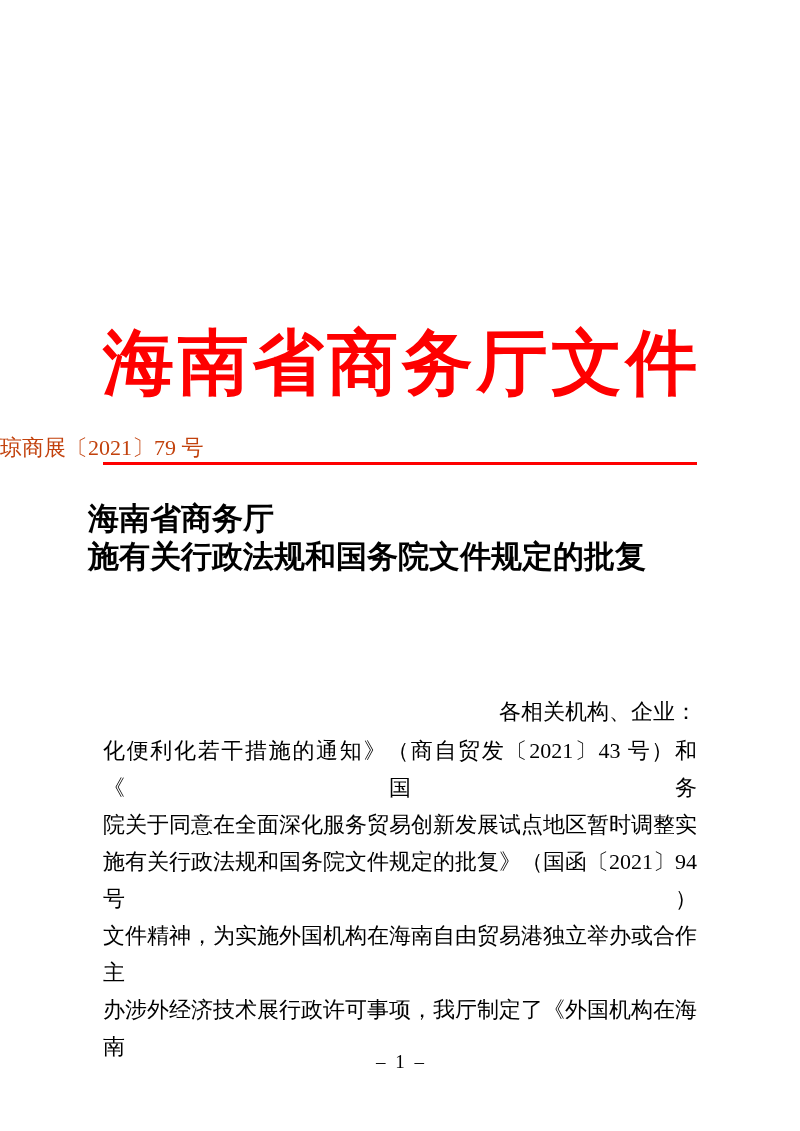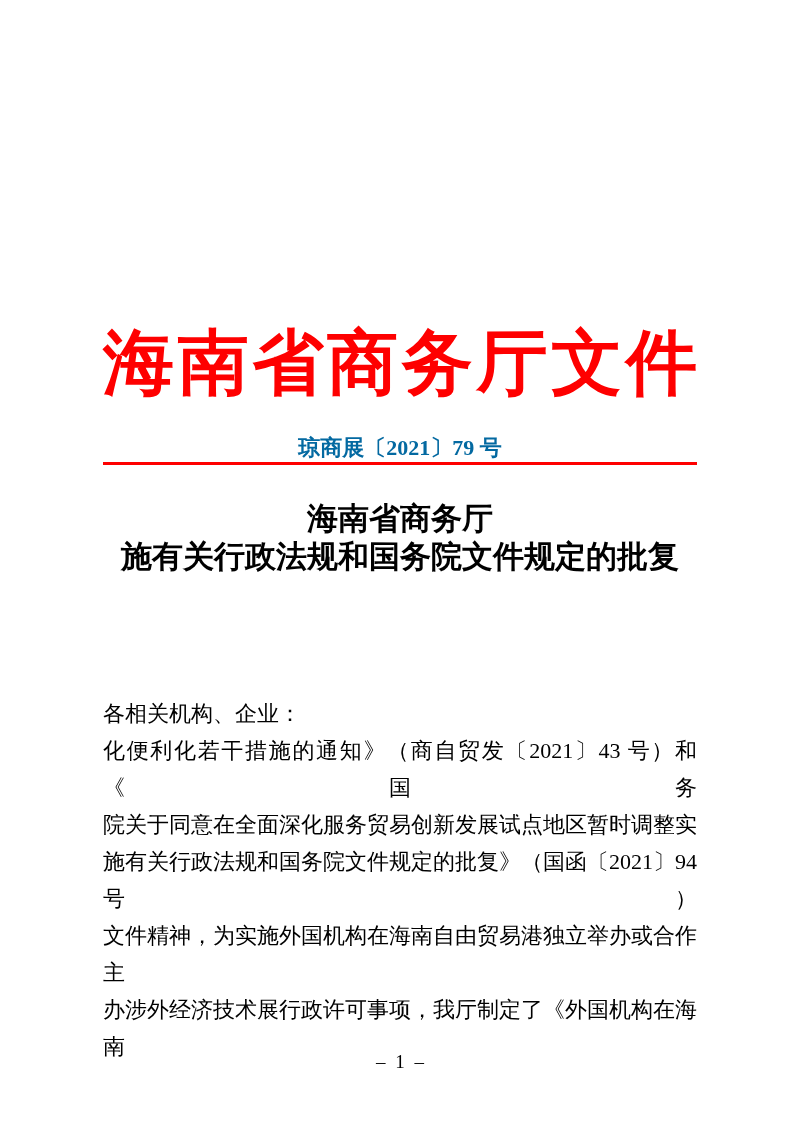--- a/index.html
+++ b/index.html
@@ -31,59 +31,58 @@
     color: #fe0000;
     white-space: nowrap;
   }
   .red-title span { display: inline-block; }
   
   .doc-number {
     position: absolute;
     left: 0;
     top: 435px;
     width: 100%;
-    text-align: center;
     font-size: 22px;
     line-height: 26px;
-    color: #0369a1;
-    font-weight: bold;
+    color: #c2410c;
   }
   
   .red-line {
     position: absolute;
     left: 103px;
     top: 462px;
     width: 594px;
     height: 3px;
     background: #fe0000;
   }
   
   .doc-title {
     position: absolute;
     left: 88px;
     top: 500px;
     width: 624px;
-    text-align: center;
+    text-align: left;
     font-size: 31px;
     line-height: 38px;
     font-weight: bold;
     color: #000000;
   }
   
   .body-block {
     position: absolute;
     left: 103px;
     top: 695px;
     width: 594px;
     font-size: 22px;
     line-height: 37px;
     color: #000000;
   }
   .salutation {
-    text-align: left;
+    text-align: right;
+    font-family: Liberation Mono, monospace;
   }
   .body-line {
     text-align: justify;
     text-align-last: justify;
   }
   .body-line.indent {
     text-indent: 34px;
   }
   
   .page-num {

